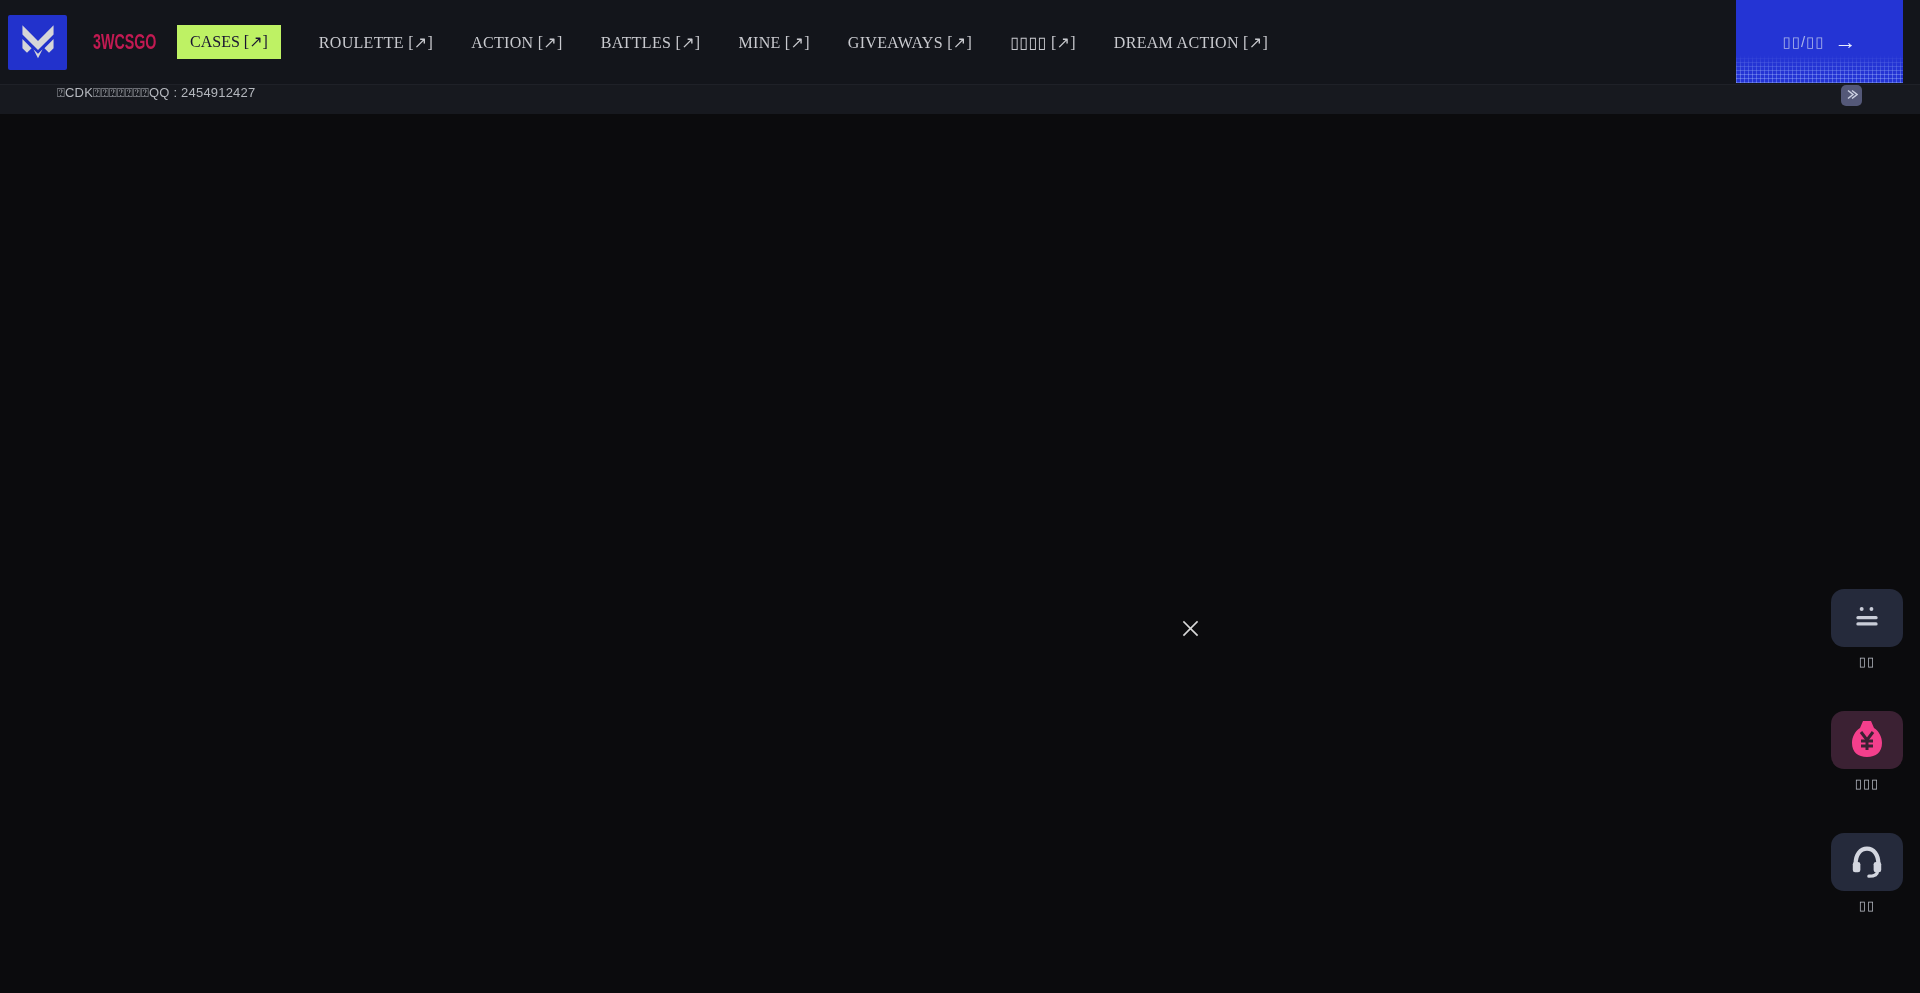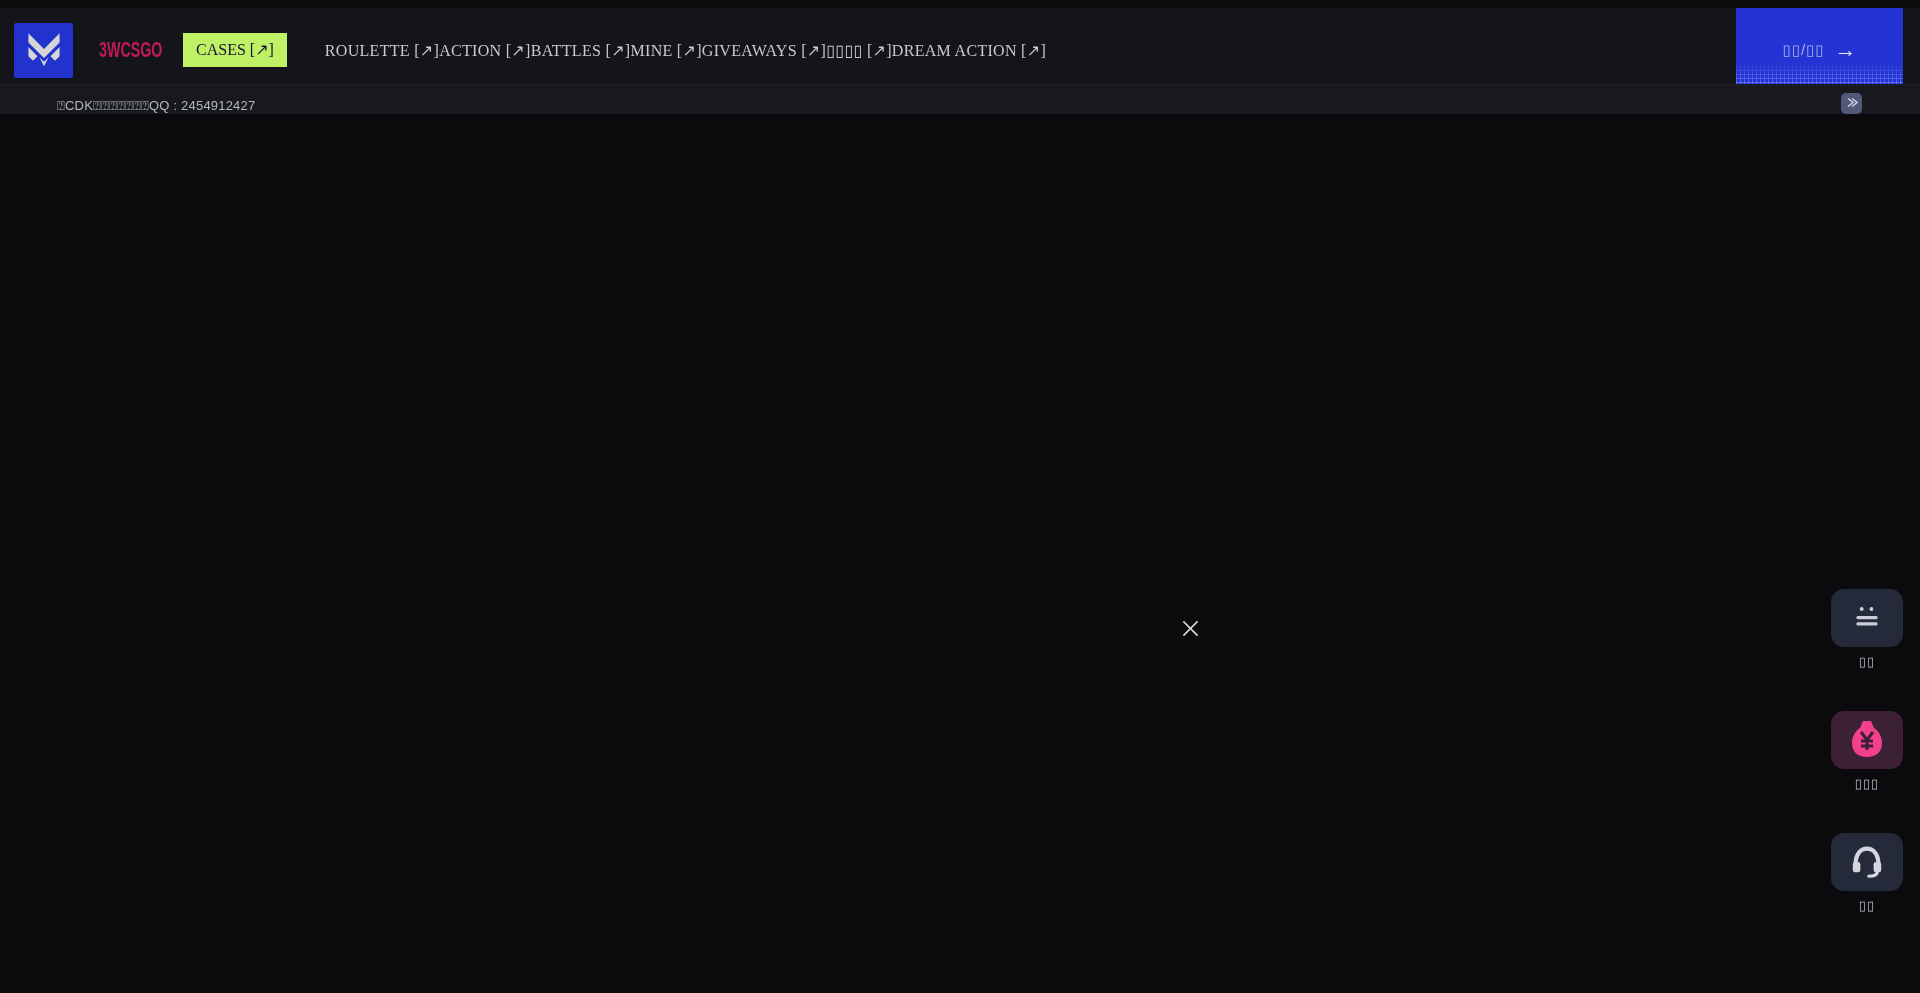--- a/index.html
+++ b/index.html
@@ -7,44 +7,44 @@
   body {
     background:#0b0b0d;
     font-family:"Liberation Sans", sans-serif;
     position:relative;
     overflow:hidden;
     color:#c9cacf;
   }
 
   
   .header {
-    position:absolute; top:8px; left:0; width:1920px; height:84px;
+    position:absolute; top:0; left:0; width:1920px; height:84px;
     background:#13151b;
     display:flex; align-items:center;
-    padding-left:14px;
+    padding-left:8px;
   }
   .logo-box {
     width:59px; height:55px; background:#2232cc; border-radius:2px;
     display:flex; align-items:center; justify-content:center;
     flex:0 0 auto; cursor:pointer;
   }
   .brand-text {
     margin-left:26px;
     color:#c21a52; font-weight:bold; font-size:21px; letter-spacing:0px;
     transform:scale(0.68,1.05); transform-origin:left center;
     white-space:nowrap; width:54px; flex:0 0 auto;
   }
   .cases-badge {
     margin-left:30px;
     background:#bef264; color:#181231;
     font-family:"Liberation Serif", serif; font-size:16px;
     padding:7px 13px 8px 13px; white-space:nowrap; cursor:pointer;
     flex:0 0 auto;
   }
-  .nav { display:flex; align-items:center; margin-left:38px; }
+  .nav { display:flex; align-items:center; margin-left:38px; gap:38px; }
   .nav a {
     font-family:"Liberation Serif", serif;
     color:#c9cacf; font-size:16px; text-decoration:none;
     white-space:nowrap; cursor:pointer; letter-spacing:.3px;
   }
   .auth-btn {
     position:absolute; top:0; right:17px; width:167px; height:83px;
     background:#2434d4; border:none; cursor:pointer;
     display:flex; align-items:center; justify-content:center; gap:10px;
     overflow:hidden;
@@ -57,21 +57,21 @@
     -webkit-mask-image:linear-gradient(to top,#000 30%,transparent);
             mask-image:linear-gradient(to top,#000 30%,transparent);
   }
   .auth-label { color:#aab4ea; font-size:15px; letter-spacing:1px; }
   .auth-arrow { color:#e9edff; font-size:22px; line-height:1; }
 
   
   .announce-bar {
     position:absolute; top:84px; left:0; width:1920px; height:30px;
     background:#17191f; border-top:1px solid #1f2128;
-    display:flex; align-items:flex-end; justify-content:space-between;
+    display:flex; align-items:flex-start; justify-content:space-between;
     padding:0 58px 0 57px;
   }
   .announce-text { font-size:13px; color:#b4b7bd; letter-spacing:.2px; }
   .announce-next {
     width:21px; height:21px; border-radius:5px; background:#545878;
     border:none; cursor:pointer;
     display:flex; align-items:center; justify-content:center;
   }
 
   

